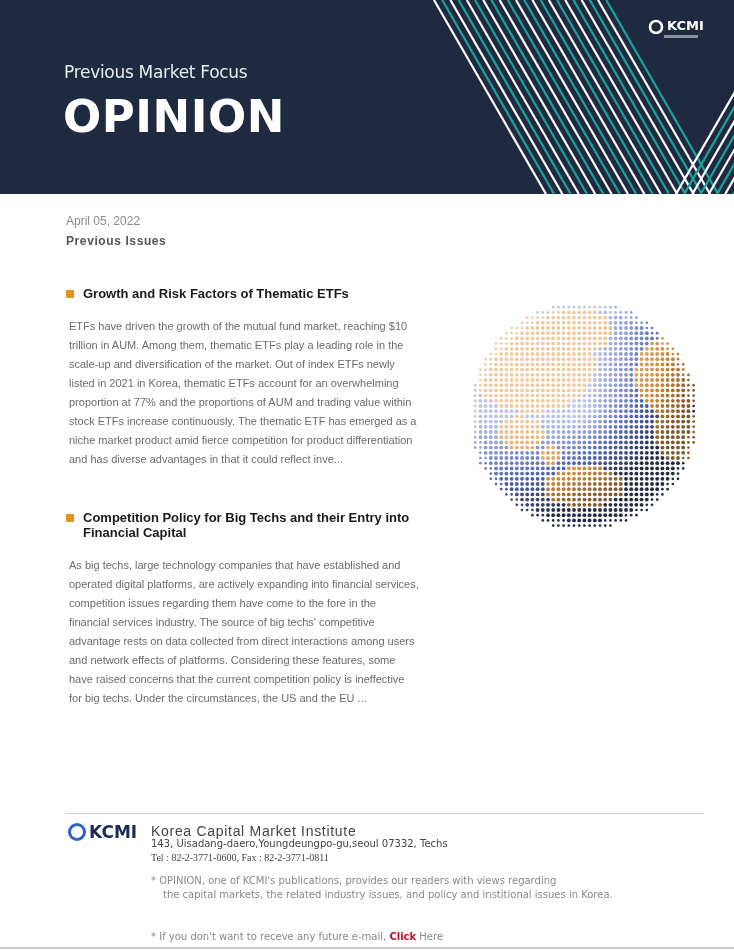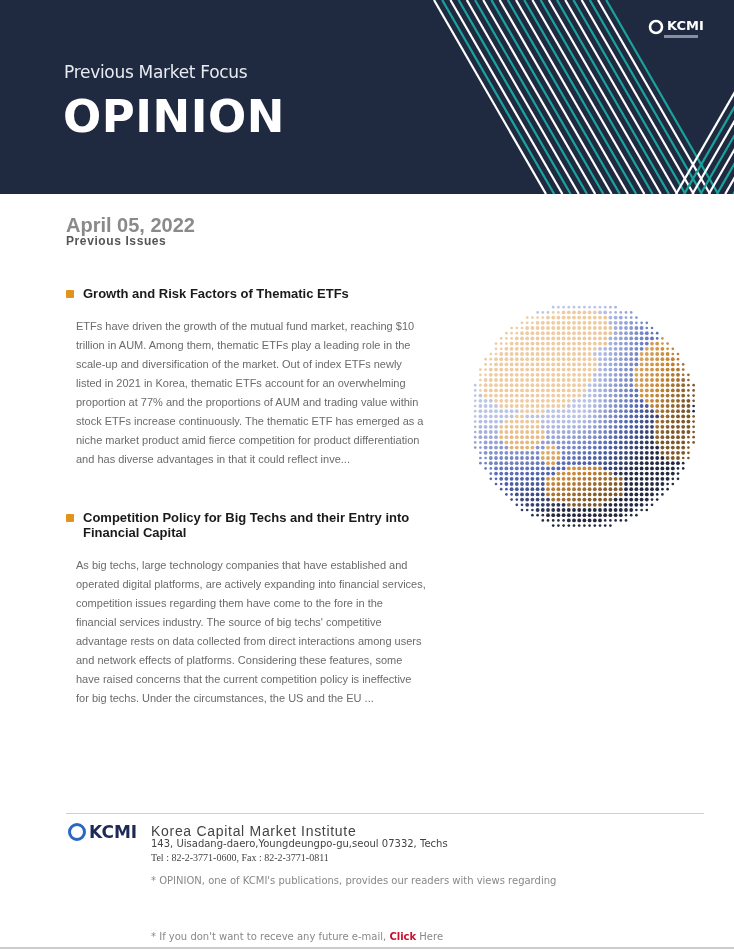--- a/index.html
+++ b/index.html
@@ -25,39 +25,39 @@
       position: absolute; left: 648px; top: 16px; display: flex; align-items: center;
     }
     .logo-text {
       color: #ffffff; font-family: "DejaVu Sans", sans-serif; font-weight: bold;
       font-size: 13px; margin-left: 3px; line-height: 13px;
     }
     .logo-sub { display: block; font-size: 2px; height: 3px; background: #cfd3da; width: 34px; margin-top: 1px; opacity: .6; }
 
     .date {
       position: absolute; left: 66px; top: 214px;
-      color: #8a8a8a; font-weight: bold; font-size: 20px;
+      color: #8a8a8a; font-weight: normal; font-size: 12px;
     }
     .prev-issues {
       position: absolute; left: 66px; top: 234px;
       color: #555555; font-weight: bold; font-size: 12px; letter-spacing: 0.6px;
       text-decoration: none;
     }
 
     .article { position: absolute; left: 66px; width: 370px; }
     .article .bullet {
       position: absolute; left: 0; top: 4px; width: 8px; height: 8px;
       background: #e0941a; border-radius: 1px;
     }
     .article .a-title {
       margin-left: 17px; color: #1a1a1a; font-weight: bold; font-size: 13px; line-height: 15px;
       display: block; text-decoration: none;
     }
     .article .a-body {
-      margin-left: 10px; margin-top: 16px; color: #6b6b6b; font-size: 11px; line-height: 19px;
+      margin-left: 3px; margin-top: 16px; color: #6b6b6b; font-size: 11px; line-height: 19px;
       width: 350px;
     }
     .art1 { top: 286px; }
     .art2 { top: 510px; }
 
     .globe { position: absolute; left: 466px; top: 298px; }
 
     .footer-line {
       position: absolute; left: 66px; top: 813px; width: 638px; height: 1px; background: #cfcfcf;
     }
@@ -1663,17 +1663,18 @@
     <circle cx="10" cy="10" r="7.5" fill="none" stroke="#2a66c4" stroke-width="3"></circle>
     <path d="M6 14 L14 6" stroke="#ffffff" stroke-width="2.4"></path>
   </svg>
   <span class="flt">KCMI</span>
 </div>
 <div class="org-name">Korea Capital Market Institute</div>
 <div class="org-addr">143, Uisadang-daero,Youngdeungpo-gu,seoul 07332, Techs</div>
 <div class="org-tel">Tel : 82-2-3771-0600, Fax : 82-2-3771-0811</div>
 <div class="note1">
   <span>* OPINION, one of KCMI's publications, provides our readers with views regarding</span>
+  <span class="l2">the capital markets, the related industry issues, and policy and institional issues in Korea.</span>
 </div>
 <div class="note2">
   <span>* If you don't want to receve any future e-mail, </span><a class="click">Click</a><span> Here</span>
 </div>
 <div class="bottom-line"></div>
 
 </body></html>

